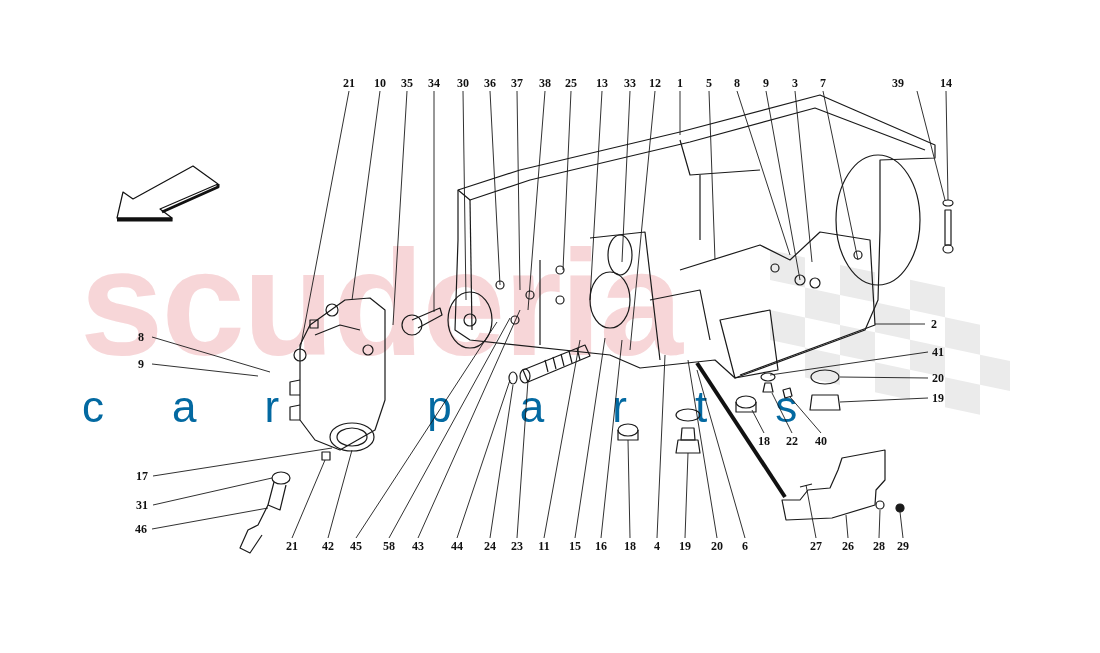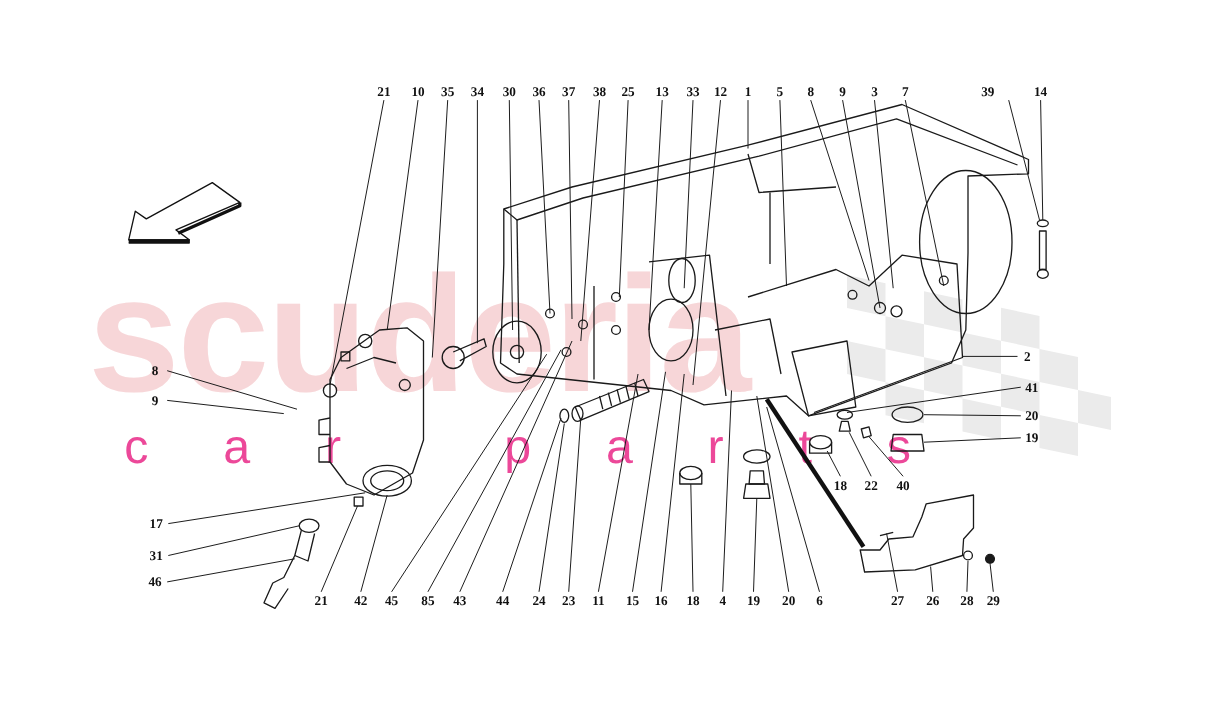--- a/index.html
+++ b/index.html
@@ -3,21 +3,21 @@
 <meta charset="utf-8">
 <style>
   html, body { margin:0; padding:0; background:#ffffff; }
   body { width:1100px; height:653px; position:relative; overflow:hidden;
          font-family:"Liberation Sans", sans-serif; }
   #stage { position:absolute; left:0; top:0; width:1100px; height:653px; }
   .wm-big { position:absolute; left:80px; top:228px; font-family:"Liberation Sans", sans-serif;
             font-weight:bold; font-size:150px; letter-spacing:-2px; color:#f7d6d8; line-height:1;
             white-space:nowrap; }
   .wm-small { position:absolute; left:82px; top:385px; font-family:"Liberation Sans", sans-serif;
-              font-size:44px; letter-spacing:68px; color:#ec4899; line-height:1; white-space:nowrap;margin-left:31px; }
+              font-size:44px; letter-spacing:68px; color:#0369a1; line-height:1; white-space:nowrap; }
   .lbl { position:absolute; font-family:Liberation Serif, serif; font-weight:bold;
          font-size:12px; color:#111; line-height:1; white-space:nowrap;
          transform:translate(-50%,-50%); }
   svg { position:absolute; left:0; top:0; }
 </style>
 </head>
 <body>
 
 <div id="stage">
 
@@ -223,21 +223,21 @@
   <div class="lbl" style="left:938px;top:398px">19</div>
   <div class="lbl" style="left:764px;top:441px">18</div>
   <div class="lbl" style="left:792px;top:441px">22</div>
   <div class="lbl" style="left:821px;top:441px">40</div>
   <div class="lbl" style="left:142px;top:476px">17</div>
   <div class="lbl" style="left:142px;top:505px">31</div>
   <div class="lbl" style="left:141px;top:529px">46</div>
   <div class="lbl" style="left:292px;top:546px">21</div>
   <div class="lbl" style="left:328px;top:546px">42</div>
   <div class="lbl" style="left:356px;top:546px">45</div>
-  <div class="lbl" style="left:389px;top:546px">85</div>
+  <div class="lbl" style="left:389px;top:546px">58</div>
   <div class="lbl" style="left:418px;top:546px">43</div>
   <div class="lbl" style="left:457px;top:546px">44</div>
   <div class="lbl" style="left:490px;top:546px">24</div>
   <div class="lbl" style="left:517px;top:546px">23</div>
   <div class="lbl" style="left:544px;top:546px">11</div>
   <div class="lbl" style="left:575px;top:546px">15</div>
   <div class="lbl" style="left:601px;top:546px">16</div>
   <div class="lbl" style="left:630px;top:546px">18</div>
   <div class="lbl" style="left:657px;top:546px">4</div>
   <div class="lbl" style="left:685px;top:546px">19</div>

